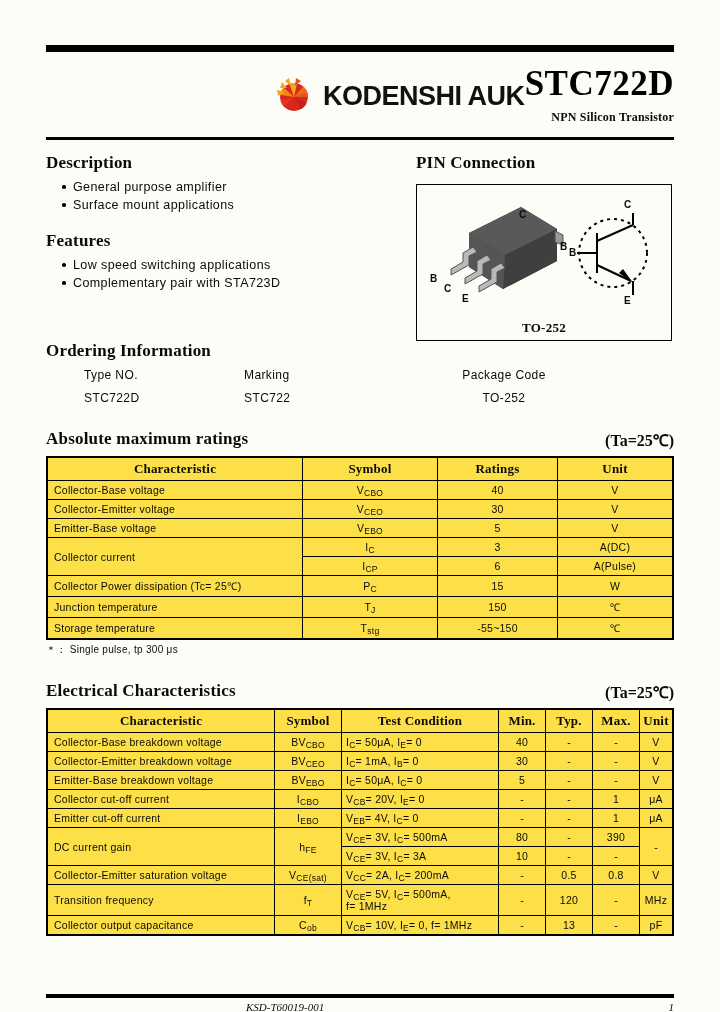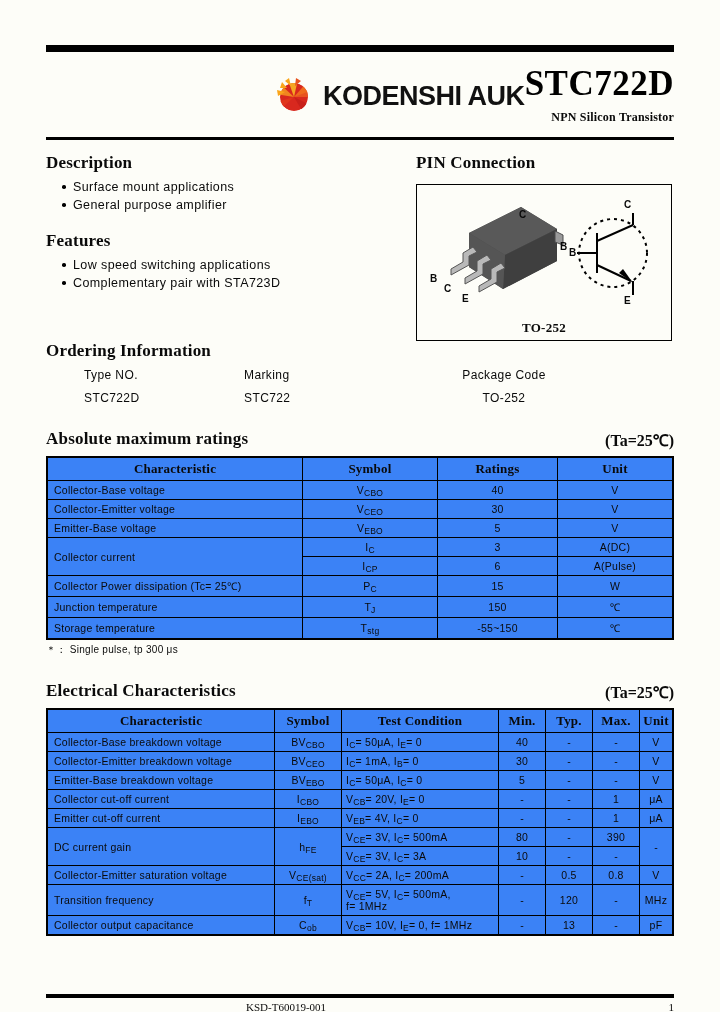--- a/index.html
+++ b/index.html
@@ -69,35 +69,35 @@
   .ord-row.val{margin-top:9px;}
   .ord-c1{width:160px;padding-left:38px;}
   .ord-c2{width:160px;}
   .ord-c3{width:200px;text-align:center;}
 
   
   .tbl-head-row{display:flex;align-items:flex-start;justify-content:space-between;margin-top:24px;}
   .ta-note{
     font-family:"Liberation Serif", serif;font-size:16px;font-weight:700;padding-bottom:2px;
   }
-  table{border-collapse:collapse;width:100%;margin-top:3px;background:#3b82f6;}
+  table{border-collapse:collapse;width:100%;margin-top:3px;background:#fde047;}
   table td,table th{border:1px solid #000;}
   table.outer{border:2px solid #000;}
   th{
     font-family:"Liberation Serif", serif;font-size:13px;font-weight:700;
     text-align:center;padding:3px 2px;letter-spacing:0.2px;
   }
   td{font-size:10.5px;padding:3px 4px;letter-spacing:0.25px;}
   td.c{text-align:center;}
   td.l{text-align:left;padding-left:6px;}
   .note{font-size:10px;margin-top:3px;letter-spacing:0.3px;}
   .note .star{font-family:"Liberation Serif", serif;}
 
   
-  .footer{position:absolute;left:46px;right:46px;bottom:44px;}
+  .footer{position:absolute;left:46px;right:46px;bottom:44px;font-style:italic;}
   .foot-row{display:flex;justify-content:space-between;font-family:"Liberation Serif", serif;font-size:11px;padding-top:3px;}
   .foot-id{padding-left:200px;}
 </style>
 </head>
 <body>
 
 <div class="page">
 
   <div class="rule-top"></div>
 
@@ -137,22 +137,22 @@
     </div>
   </div>
 
   <div class="rule-mid"></div>
 
   <div class="upper">
 
     <div class="col-left">
       <h2 class="sec">Description</h2>
       <ul class="bullets">
+        <li>General purpose amplifier</li>
         <li>Surface mount applications</li>
-        <li>General purpose amplifier</li>
       </ul>
 
       <h2 class="sec" style="margin-top:17px;">Features</h2>
       <ul class="bullets">
         <li>Low speed switching applications</li>
         <li>Complementary pair with STA723D</li>
       </ul>
     </div>
 
     <div class="col-right">

